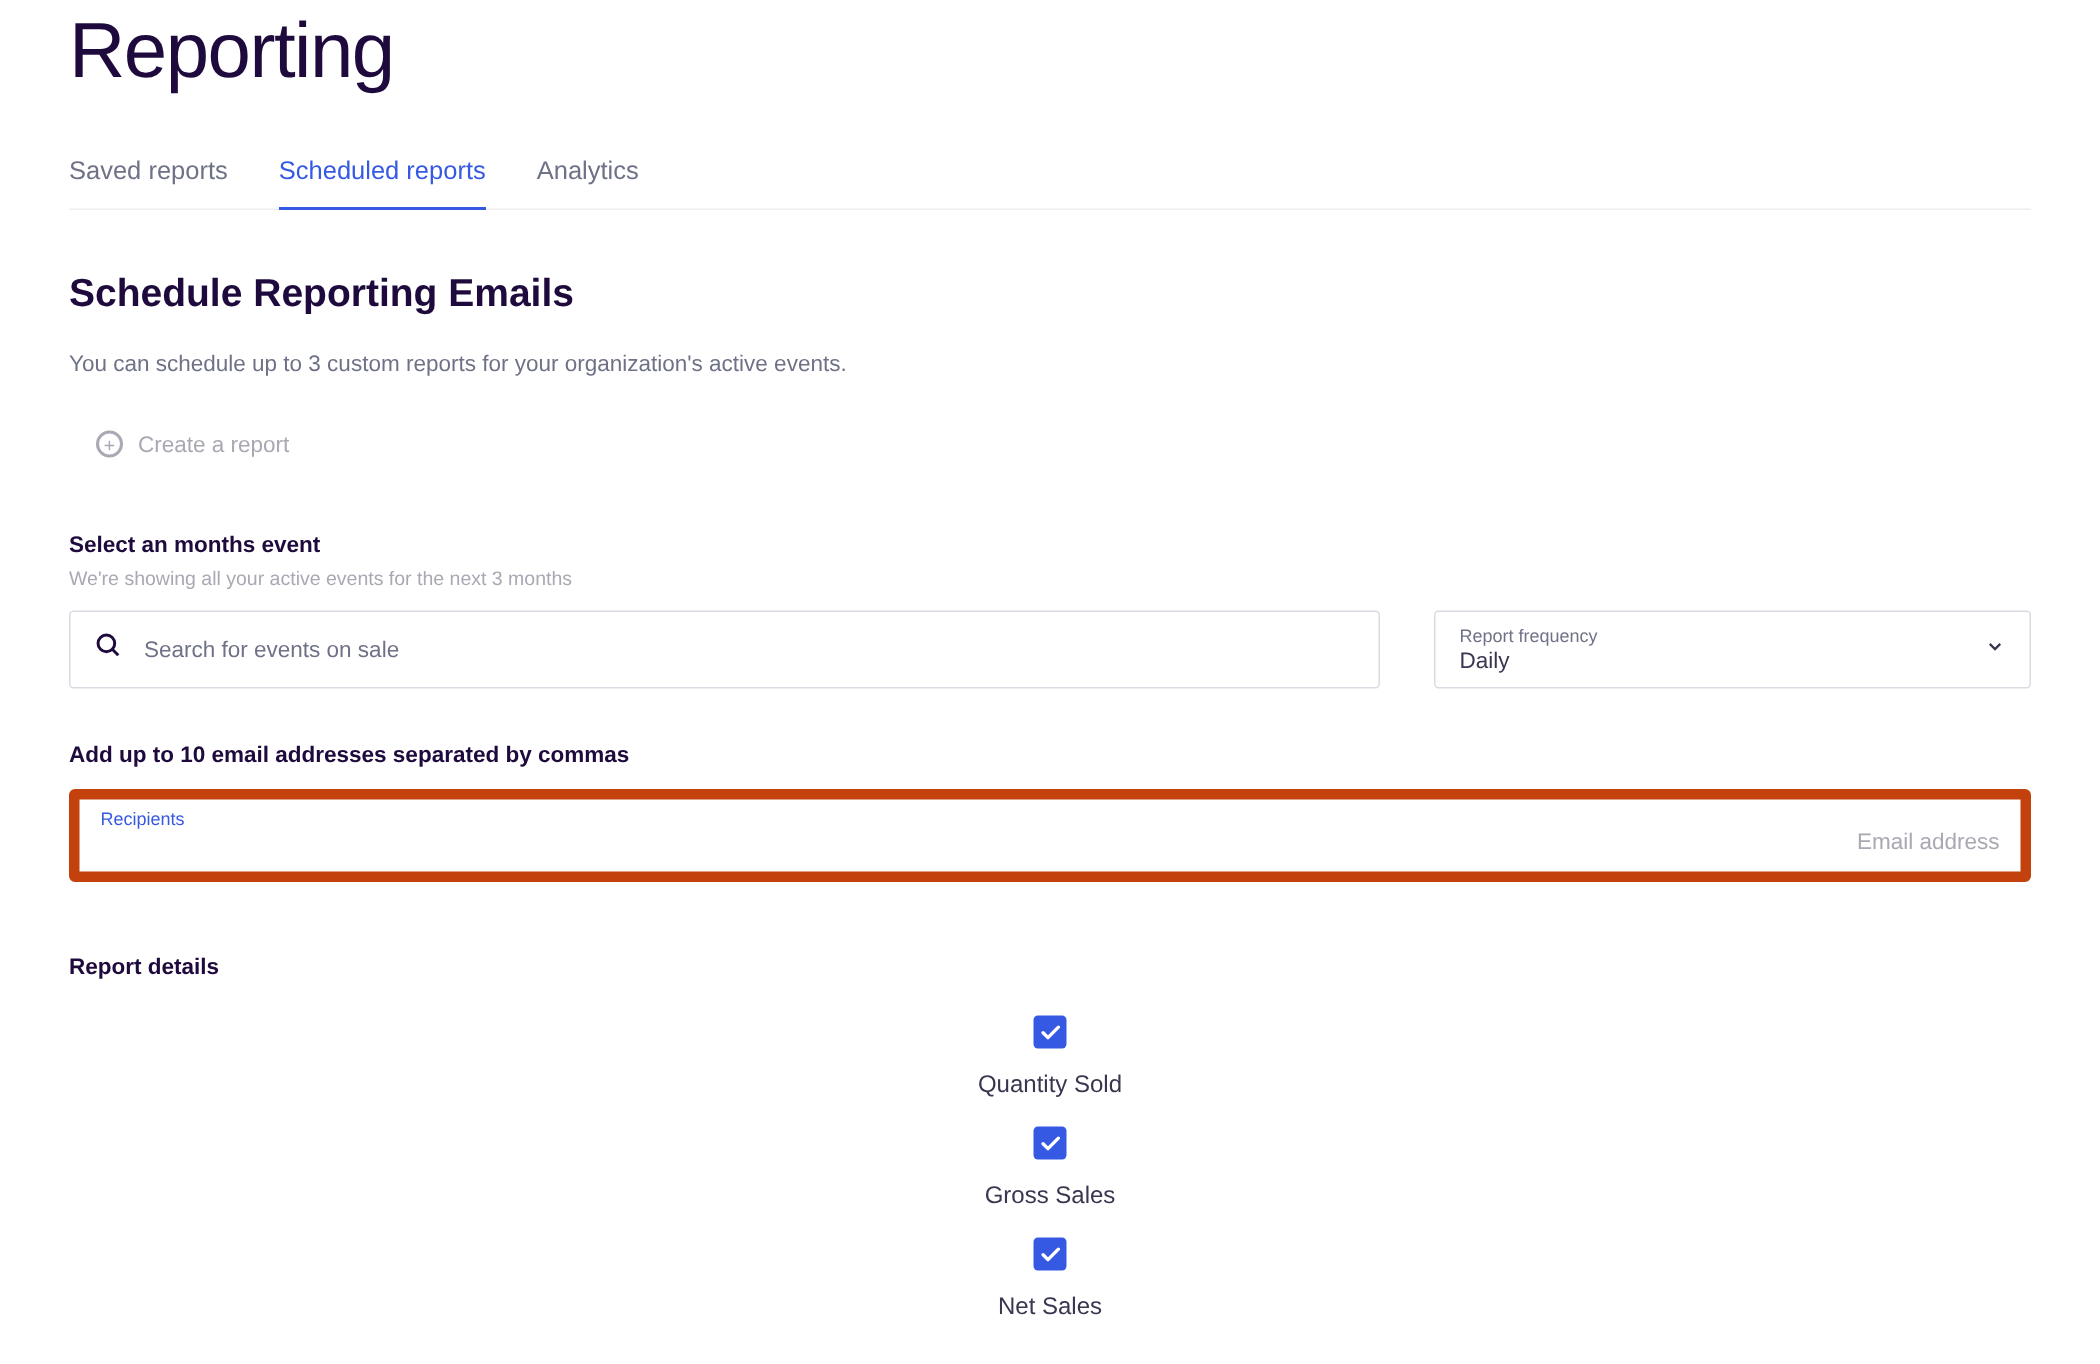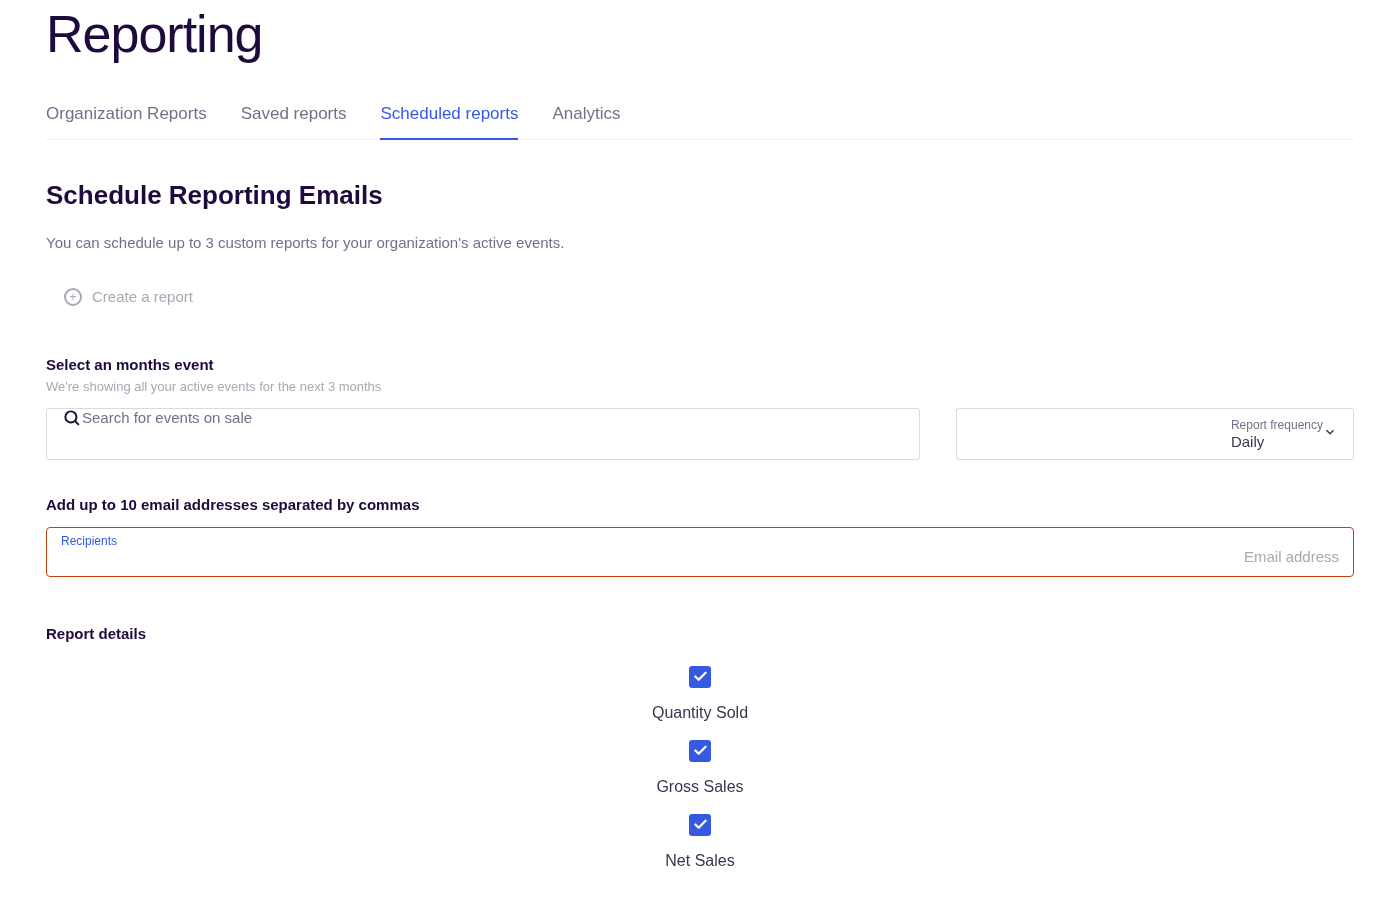--- a/index.html
+++ b/index.html
@@ -85,25 +85,26 @@
     }
     .row {
       display: flex;
       gap: 36px;
       align-items: stretch;
       margin-bottom: 36px;
     }
     .search-box {
       flex: 1;
       display: flex;
-      align-items: flex-start;
+      align-items: center;
       border: 1px solid #dbdae3;
       border-radius: 3px;
       padding: 0 16px;
       height: 52px;
+      gap: 14px;
     }
     .search-box input {
       border: none;
       outline: none;
       flex: 1;
       font-size: 15px;
       color: #39364f;
       background: transparent;
     }
     .search-box input::placeholder {
@@ -114,21 +115,21 @@
       height: 19px;
     }
     .select-box {
       width: 398px;
       border: 1px solid #dbdae3;
       border-radius: 3px;
       padding: 6px 16px;
       height: 52px;
       display: flex;
       align-items: center;
-      justify-content: flex-end;
+      justify-content: space-between;
       cursor: pointer;
     }
     .select-inner {
       display: flex;
       flex-direction: column;
       justify-content: center;
     }
     .select-label {
       font-size: 12px;
       color: #6f7287;
@@ -145,21 +146,21 @@
     .recipients-section {
       margin-bottom: 48px;
     }
     .recipients-label {
       font-size: 15px;
       font-weight: 600;
       color: #1e0a3c;
       margin-bottom: 14px;
     }
     .recipients-box {
-      border: 1px solid #c2410c;
+      border: 7px solid #c2410c;
       border-radius: 4px;
       padding: 6px 14px 10px 14px;
     }
     .recipients-floating-label {
       font-size: 12px;
       color: #3659e3;
       margin-bottom: 0px;
     }
     .recipients-box input {
       border: none;
@@ -238,21 +239,20 @@
     }
   </style>
 </head>
 <body>
 
 
 
 <h1 class="page-title">Reporting</h1>
 
 <nav class="tabs">
-  <div class="tab">Organization Reports</div>
   <div class="tab">Saved reports</div>
   <div class="tab active">Scheduled reports</div>
   <div class="tab">Analytics</div>
 </nav>
 
 <h2 class="section-heading">Schedule Reporting Emails</h2>
 <p class="section-subtext">You can schedule up to 3 custom reports for your organization's active events.</p>
 
 <div class="create-report">
   <span class="plus-circle">+</span>

